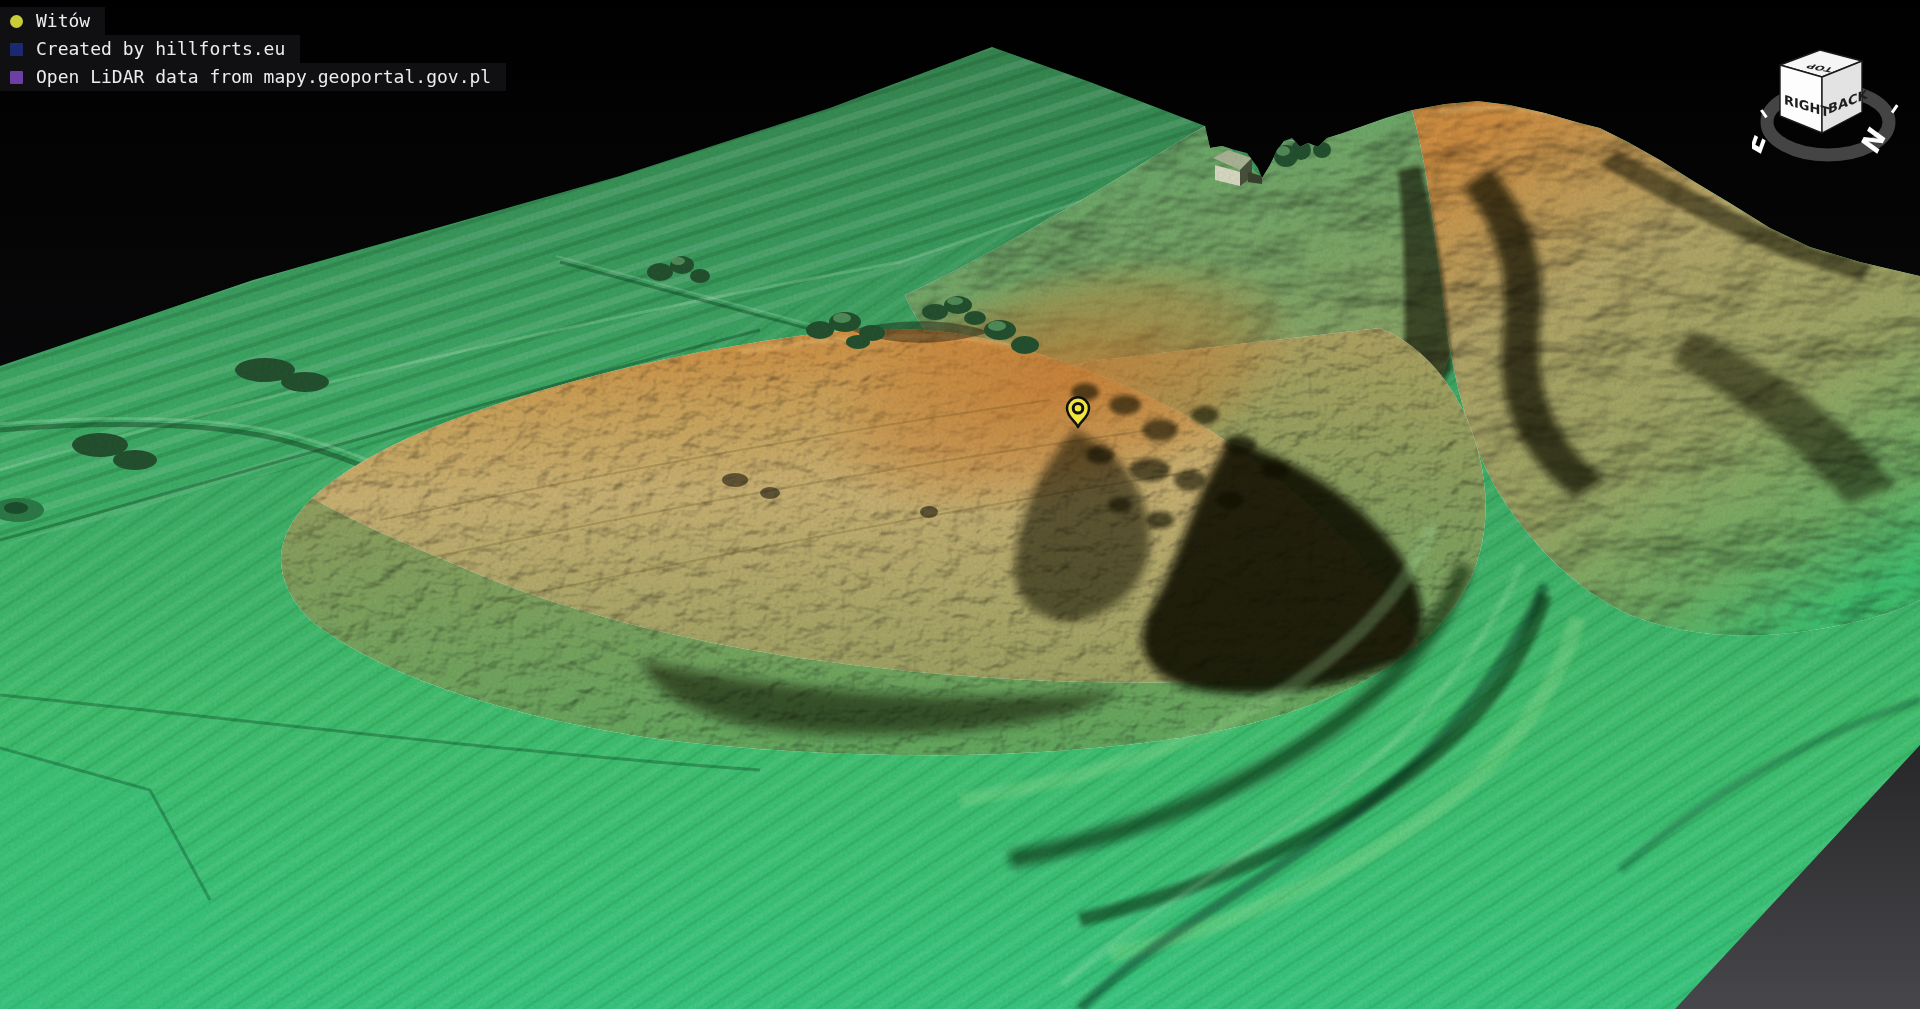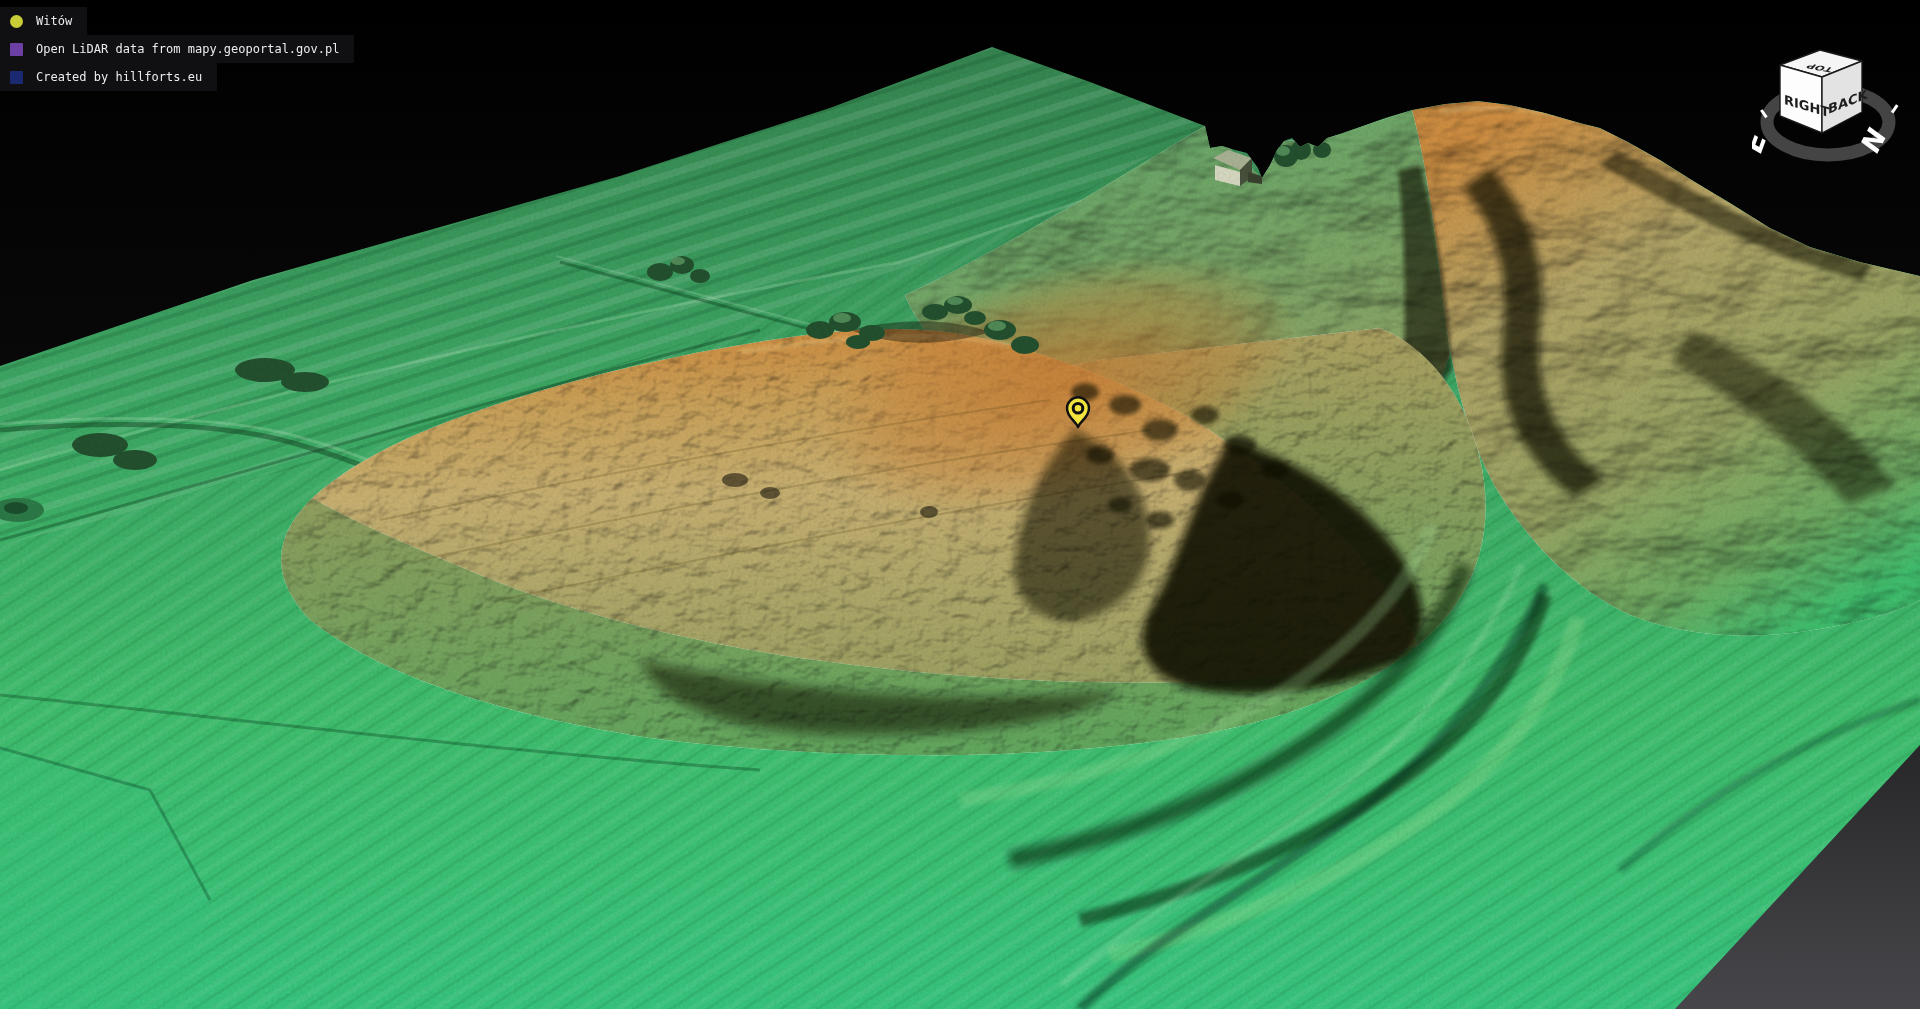--- a/index.html
+++ b/index.html
@@ -5,21 +5,21 @@
   html,body{margin:0;padding:0;background:#000;}
   .scene{position:relative;width:1920px;height:1009px;overflow:hidden;
          font-family:"DejaVu Sans Mono","Liberation Mono",monospace;}
   .scene svg.terrain{position:absolute;inset:0;display:block;}
 
   
   .legend{position:absolute;left:0;top:7px;display:flex;flex-direction:column;}
   .legend-row{display:inline-flex;align-items:center;width:max-content;height:26px;
               background:var(--legend-bg);padding:1px 15px 1px 10px;}
   .swatch{width:13px;height:13px;margin-right:13px;flex:0 0 auto;}
-  .legend-text{font-size:12px;line-height:26px;color:var(--text-light);white-space:pre;}
+  .legend-text{font-size:18px;line-height:26px;color:var(--text-light);white-space:pre;}
 
   
   .viewcube{position:absolute;left:1752px;top:28px;width:168px;height:140px;}
   .cube-label{font-family:"DejaVu Sans","Liberation Sans",sans-serif;font-weight:bold;
               fill:#1d1d1d;}
   .compass-letter{font-family:"DejaVu Sans","Liberation Sans",sans-serif;font-weight:bold;
               fill:#ffffff;}
 </style>
 </head>
 <body>
@@ -287,26 +287,26 @@
       <circle cx="0" cy="-18.7" r="4.8" fill="none" stroke="#101010" stroke-width="3"></circle>
     </g>
   </svg>
 
   <div class="legend">
     <div class="legend-row">
       <span class="swatch" style="background: rgb(201, 205, 54); border-radius: 50%;"></span>
       <span class="legend-text">Witów</span>
     </div>
     <div class="legend-row">
+      <span class="swatch" style="background: rgb(27, 42, 112); border-radius: 1px;"></span>
+      <span class="legend-text">Created by hillforts.eu</span>
+    </div>
+    <div class="legend-row">
       <span class="swatch" style="background: rgb(108, 63, 165); border-radius: 1px;"></span>
       <span class="legend-text">Open LiDAR data from mapy.geoportal.gov.pl</span>
-    </div>
-    <div class="legend-row">
-      <span class="swatch" style="background: rgb(27, 42, 112); border-radius: 1px;"></span>
-      <span class="legend-text">Created by hillforts.eu</span>
     </div>
   </div>
 
   <svg class="viewcube" viewBox="0 0 168 140">
 
     <ellipse cx="76" cy="94" rx="61" ry="33" fill="none" style="stroke:var(--ring-gray)" stroke-width="13" opacity="0.92"></ellipse>
     <rect x="8" y="84" width="9" height="3" fill="#ffffff" transform="rotate(55 12 85)"></rect>
     <rect x="138" y="80" width="9" height="3" fill="#ffffff" transform="rotate(-55 142 81)"></rect>
     <text class="compass-letter" font-size="27" transform="translate(8,128) rotate(-70) skewX(-10)">E</text>
     <text class="compass-letter" font-size="27" transform="translate(124,128) rotate(-62) skewX(-8)">N</text>

